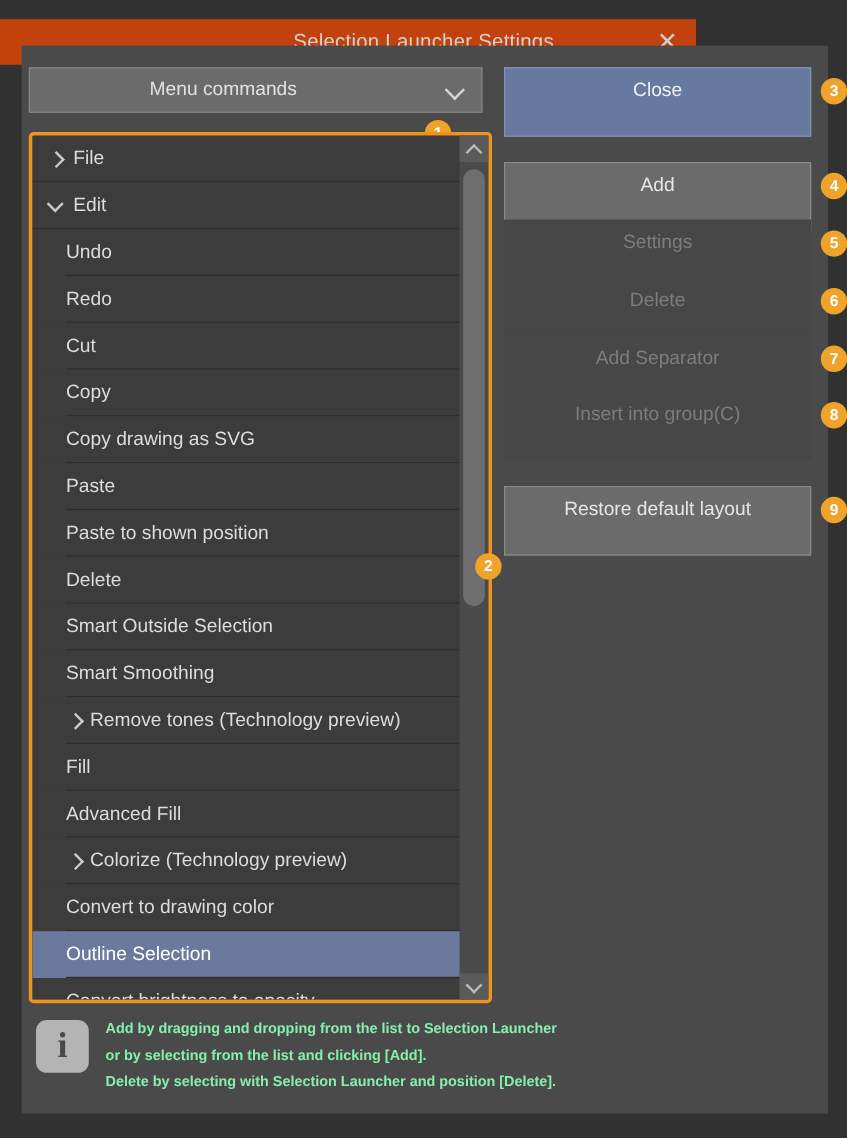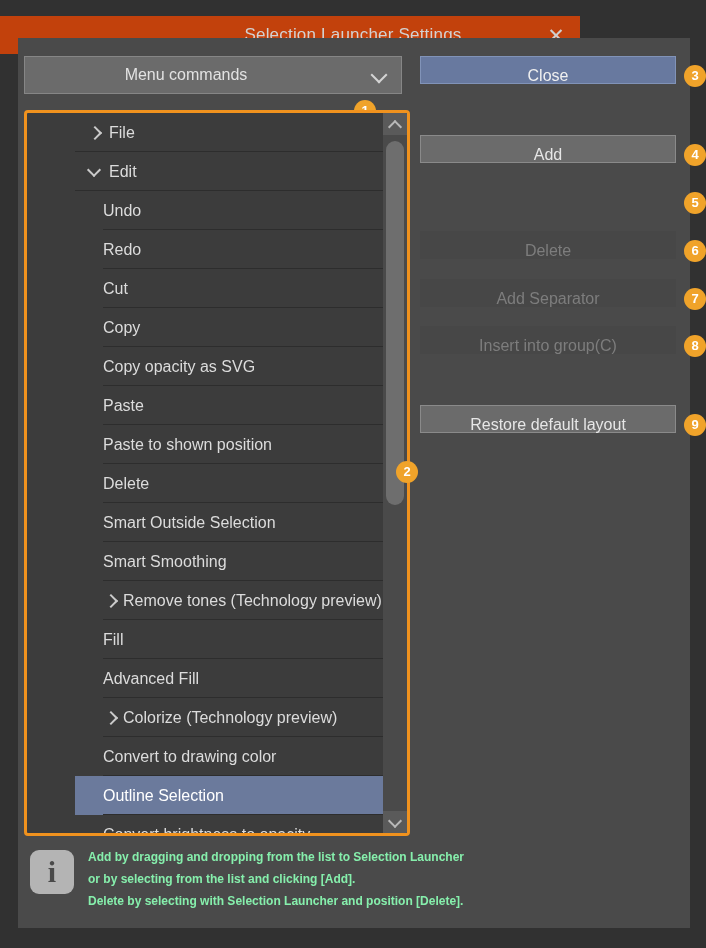--- a/index.html
+++ b/index.html
@@ -114,21 +114,20 @@
     box-sizing: border-box;
     background: #3c3c3c;
     overflow: hidden;
   }
   .list-inner {
     position: absolute;
     left: 0; top: 0;
     width: 362px;
     height: 720px;
     overflow: hidden;
-    padding-left: 48px;
   }
   .row {
     position: relative;
     height: 39px;
     background: #3c3c3c;
     color: #dcdcdc;
     font-size: 16px;
     display: flex;
     align-items: center;
     box-sizing: border-box;
@@ -210,21 +209,21 @@
     height: 364px;
     background: #6e6e6e;
     border-radius: 9px;
     cursor: pointer;
   }
   
   .btn {
     position: absolute;
     left: 402px;
     width: 256px;
-    height: 28px;
+    height: 58px;
     box-sizing: border-box;
     font-size: 16px;
     text-align: center;
     line-height: 38px;
     user-select: none;
     cursor: pointer;
   }
   .btn.primary {
     background: #68799f;
     border: 1px solid #8193b8;
@@ -331,21 +330,21 @@
           </div>
           <div class="row level1">
             <span class="row-label">Cut</span>
             <div class="sep"></div>
           </div>
           <div class="row level1">
             <span class="row-label">Copy</span>
             <div class="sep"></div>
           </div>
           <div class="row level1">
-            <span class="row-label">Copy opacity as SVG</span>
+            <span class="row-label">Copy drawing as SVG</span>
             <div class="sep"></div>
           </div>
           <div class="row level1">
             <span class="row-label">Paste</span>
             <div class="sep"></div>
           </div>
           <div class="row level1">
             <span class="row-label">Paste to shown position</span>
             <div class="sep"></div>
           </div>
@@ -398,20 +397,21 @@
       </div>
     </div>
     <div class="badge" style="left:378px; top:423px;">2</div>
 
     <div class="btn primary" style="top:18px;">Close</div>
     <div class="badge" style="left:666px; top:27px;">3</div>
 
     <div class="btn normal" style="top:97px;">Add</div>
     <div class="badge" style="left:666px; top:106px;">4</div>
 
+    <div class="btn disabled" style="top:145px;">Settings</div>
     <div class="badge" style="left:666px; top:154px;">5</div>
 
     <div class="btn disabled" style="top:193px;">Delete</div>
     <div class="badge" style="left:666px; top:202px;">6</div>
 
     <div class="btn disabled" style="top:241px;">Add Separator</div>
     <div class="badge" style="left:666px; top:250px;">7</div>
 
     <div class="btn disabled" style="top:288px;">Insert into group(C)</div>
     <div class="badge" style="left:666px; top:297px;">8</div>

